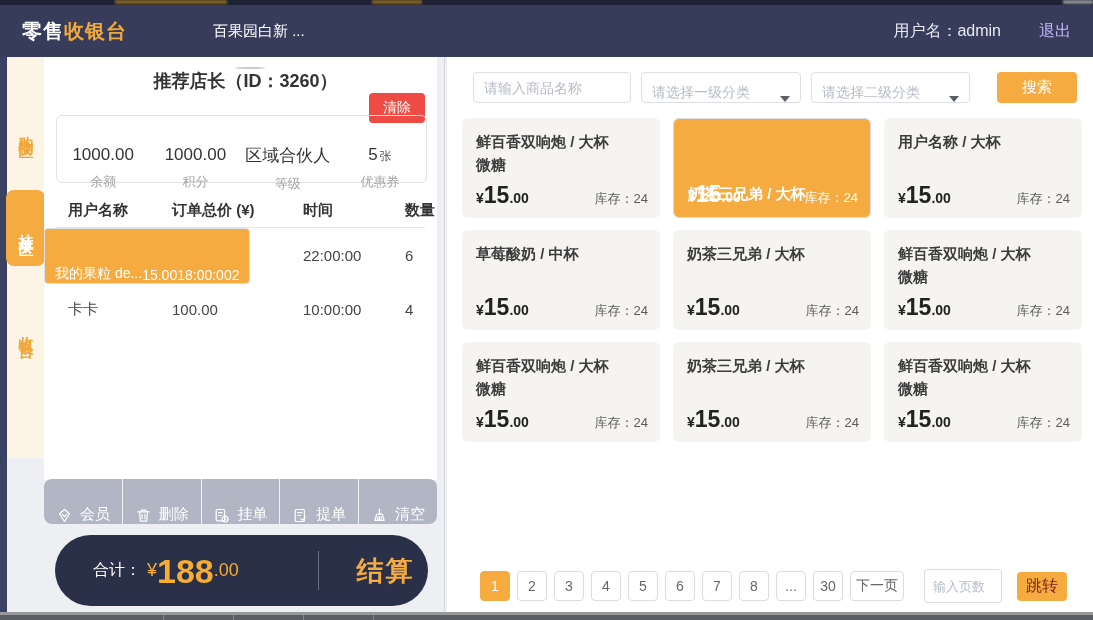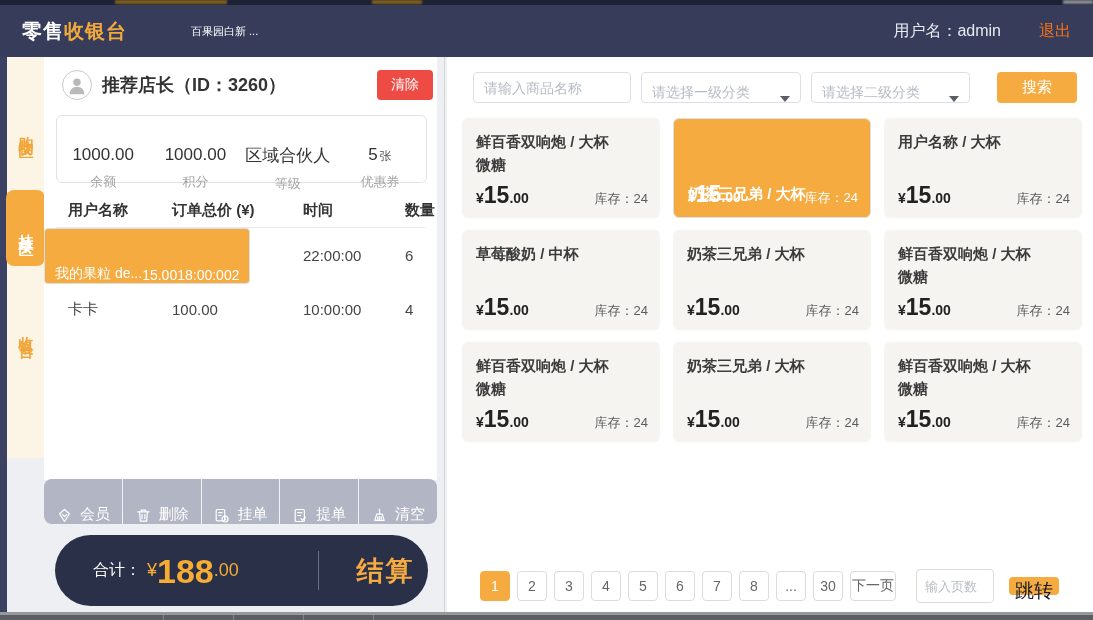--- a/index.html
+++ b/index.html
@@ -10,40 +10,40 @@
   .top-strip{position:absolute;left:0;top:0;width:1093px;height:5px;background:#1c2134;}
   .top-strip .frag{position:absolute;top:0;height:4px;filter:blur(1px);}
   .frag-a{left:115px;width:112px;background:#84621f;}
   .frag-b{left:372px;width:50px;background:#84621f;}
   .frag-c{left:1063px;width:30px;height:5px;background:#8e8f93;filter:none;}
   
   .header{position:absolute;left:0;top:5px;width:1093px;height:52px;background:#363c59;
     display:flex;align-items:center;}
   .brand{margin-left:22px;font-size:20px;font-weight:bold;letter-spacing:1px;}
   .brand .w{color:#fff;} .brand .o{color:#f2a93c;}
-  .store{margin-left:64px;color:#fff;font-size:11px;}
+  .store{margin-left:86px;color:#fff;font-size:15px;}
   .hdr-right{margin-left:auto;display:flex;align-items:flex-end;}
   .user{color:#e8eaf2;font-size:16px;}
-  .logout{color:#f97316;font-size:16px;margin-left:38px;margin-right:22px;cursor:pointer;}
+  .logout{color:#c4b5fd;font-size:16px;margin-left:38px;margin-right:22px;cursor:pointer;}
   
   .left-edge{position:absolute;left:0;top:57px;width:7px;height:563px;background:#3a4162;}
   .side-col{position:absolute;left:7px;top:57px;width:37px;height:401px;background:#fcf5e6;}
   .side-tab{position:absolute;left:0;width:37px;display:flex;align-items:center;justify-content:center;
     writing-mode:vertical-rl;text-orientation:upright;letter-spacing:4px;
     font-size:15px;font-weight:bold;color:#f0a63a;cursor:pointer;}
   .side-tab.t0{top:33px;height:80px;}
   .side-tab.t1{top:133px;height:76px;background:#f5ab40;color:#fff;border-radius:8px;width:39px;left:-1px;}
   .side-tab.t2{top:233px;height:80px;}
   
   .left-panel{position:absolute;left:44px;top:57px;width:393px;height:423px;background:#fff;}
-  .cust-row{position:absolute;left:0;top:10px;width:393px;height:36px;display:flex;align-items:center;}
+  .cust-row{position:absolute;left:0;top:10px;width:393px;height:36px;display:flex;align-items:center;flex-direction:column;}
   .avatar{width:28px;height:28px;margin-left:18px;border-radius:50%;border:1px solid #c9c9c9;
     background:#fff;display:flex;align-items:center;justify-content:center;overflow:hidden;}
   .cust-title{margin-left:10px;font-size:18px;font-weight:bold;color:#333;}
-  .clear-btn{margin-left:auto;margin-right:4px;background:#ee4b44;color:#fff;font-size:14px;
+  .clear-btn{margin-left:auto;margin-right:12px;background:#ee4b44;color:#fff;font-size:14px;
     padding:6px 14px;border-radius:4px;border:none;cursor:pointer;font-family:inherit;}
   .stats-box{position:absolute;left:12px;top:58px;width:369px;height:66px;border:1px solid #e2e2e2;
     border-radius:6px;display:flex;align-items:center;}
   .stat{flex:1;text-align:center;}
   .stat .v{font-size:17px;color:#333;margin-top:38px;}
   .stat .v .unit{font-size:12px;color:#555;margin-left:2px;}
   .stat .l{font-size:13px;color:#a3a3a3;margin-top:8px;}
   .otable{position:absolute;left:0;top:136px;width:393px;}
   .trow{display:grid;grid-template-columns:104px 131px 102px 1fr;align-items:center;padding-left:24px;}
   .thead{height:34px;font-size:15px;font-weight:bold;color:#333;}
@@ -90,26 +90,26 @@
   .card .pd{font-size:14px;font-weight:bold;color:#222;}
   .card .stock{margin-left:auto;font-size:13px;color:#5c5c5c;}
   .card.sel{background:#f5ab40;}
   .card.sel .ttl,.card.sel .pc,.card.sel .pi,.card.sel .pd,.card.sel .stock{color:#fff;}
   
   .pager{position:absolute;left:33px;top:514px;height:30px;display:flex;align-items:center;}
   .pg{box-sizing:border-box;width:30px;height:30px;margin-right:7px;border:1px solid #dcdcdc;
     border-radius:4px;background:#fff;color:#666;font-size:14px;display:flex;align-items:center;
     justify-content:center;cursor:pointer;}
   .pg.active{background:#f5ab40;border-color:#f5ab40;color:#fff;}
-  .pg.wide{width:46px;}
+  .pg.wide{width:54px;}
   .pg-inp{box-sizing:border-box;width:78px;height:30px;margin-left:13px;border:1px solid #dcdcdc;
     border-radius:4px;font-size:13px;padding:16px 8px;font-family:inherit;color:#333;}
   .pg-inp::placeholder{color:#b8bdc6;}
-  .jump{width:50px;height:18px;margin-left:15px;background:#f5ab40;border:none;border-radius:4px;
-    color:#0f172a;font-size:19px;cursor:pointer;font-family:inherit;}
+  .jump{width:50px;height:29px;margin-left:15px;background:#f5ab40;border:none;border-radius:4px;
+    color:#7f1d1d;font-size:16px;cursor:pointer;font-family:inherit;}
   
   .bottom-strip{position:absolute;left:0;top:612px;width:1093px;height:8px;
     background:linear-gradient(180deg,#97989c 0%,#97989c 35%,#5d5e64 35%,#5d5e64 100%);}
   .bottom-strip .seg{position:absolute;top:3px;width:1px;height:5px;background:#85868c;}
 </style>
 </head>
 <body>
 
 <div class="screen">
 

